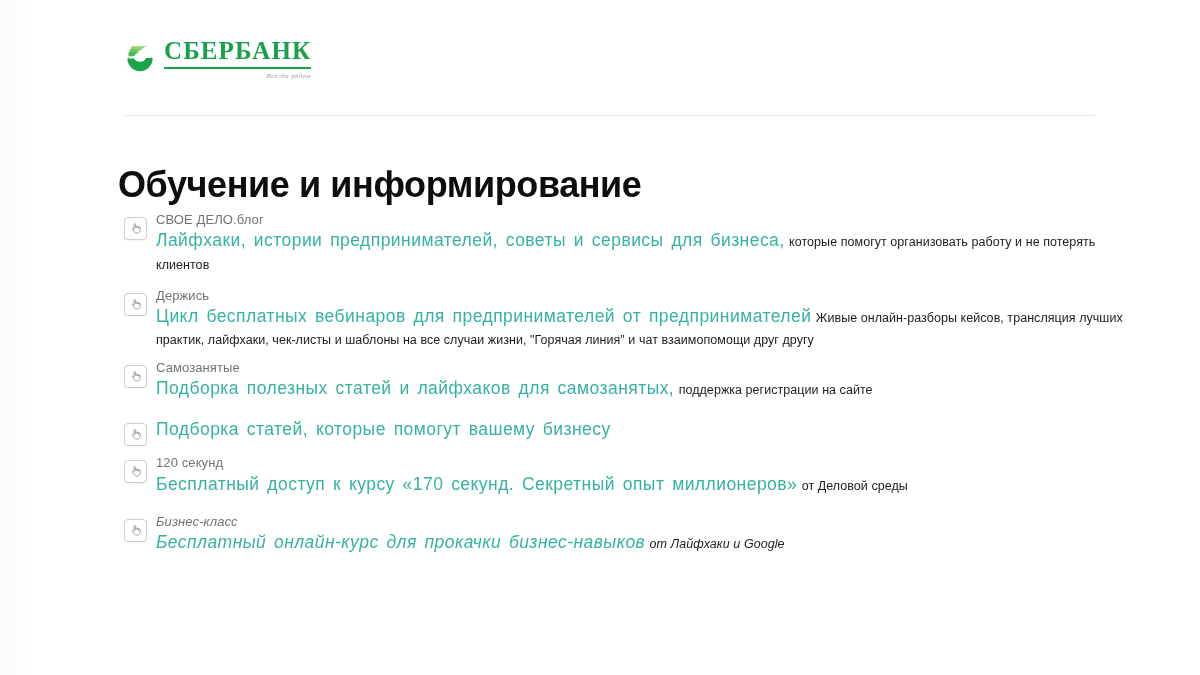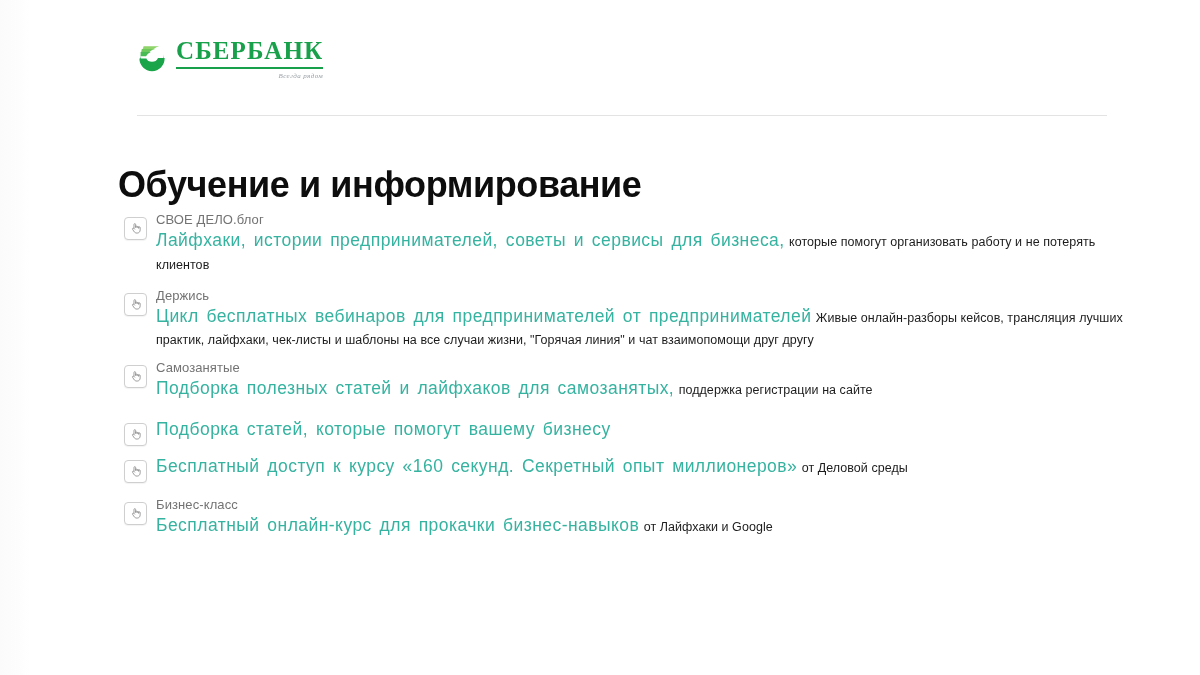--- a/index.html
+++ b/index.html
@@ -28,21 +28,21 @@
   }
 
   .slide {
     position: absolute;
     inset: 0;
   }
 
   
   .header {
     position: absolute;
-    left: 137px;
+    left: 125px;
     top: 38px;
     width: 970px;
     height: 78px;
   }
   .logo {
     display: flex;
     align-items: flex-start;
     gap: 9px;
   }
   .logo-mark {
@@ -151,21 +151,21 @@
     color: #1c1c1c;
     letter-spacing: .05px;
   }
 
   
   .item.i0 { margin-bottom: 14px; }
   .item.i1 { margin-bottom: 18px; }
   .item.i2 { margin-bottom: 10px; }
   .item.i3 { margin-bottom: 14px; }
   .item.i4 { margin-bottom: 18px; }
-  .item.i5 { margin-bottom: 4px; }
+  .item.i5 { margin-bottom: 4px; font-style: italic; }
 </style>
 </head>
 <body>
 
 <div class="slide">
 
   <div class="slide-edge-band"></div>
 
   <div class="header">
     <div class="logo">
@@ -242,22 +242,23 @@
         <span class="item-tail"></span>
       </div>
     </div>
 
     <div class="item i4">
       <span class="item-icon">
         <svg width="13" height="13" viewBox="0 0 24 24" aria-hidden="true">
           <path d="M9.2 11.4V4.6a1.5 1.5 0 1 1 3 0v5.4m0-1.1a1.4 1.4 0 1 1 2.8 0v1.4m0-.8a1.4 1.4 0 1 1 2.8 0v2.1m0-1.3a1.4 1.4 0 0 1 2.8 0v4.3c0 3.4-2.3 5.9-5.7 5.9-3.2 0-4.6-1.3-6.1-3.6l-2.3-3.6a1.5 1.5 0 0 1 2.3-1.8l1.6 1.7" fill="none" stroke="#8a8a8a" stroke-width="1.5" stroke-linecap="round" stroke-linejoin="round"></path>
         </svg>
       </span>
-      <div class="item-body">
-        <span class="item-head">Бесплатный доступ к курсу «160 секунд. Секретный опыт миллионеров»</span>
+      <div class="item-label">120 секунд</div>
+      <div class="item-body">
+        <span class="item-head">Бесплатный доступ к курсу «170 секунд. Секретный опыт миллионеров»</span>
         <span class="item-tail">от Деловой среды</span>
       </div>
     </div>
 
     <div class="item i5">
       <span class="item-icon">
         <svg width="13" height="13" viewBox="0 0 24 24" aria-hidden="true">
           <path d="M9.2 11.4V4.6a1.5 1.5 0 1 1 3 0v5.4m0-1.1a1.4 1.4 0 1 1 2.8 0v1.4m0-.8a1.4 1.4 0 1 1 2.8 0v2.1m0-1.3a1.4 1.4 0 0 1 2.8 0v4.3c0 3.4-2.3 5.9-5.7 5.9-3.2 0-4.6-1.3-6.1-3.6l-2.3-3.6a1.5 1.5 0 0 1 2.3-1.8l1.6 1.7" fill="none" stroke="#8a8a8a" stroke-width="1.5" stroke-linecap="round" stroke-linejoin="round"></path>
         </svg>
       </span>

